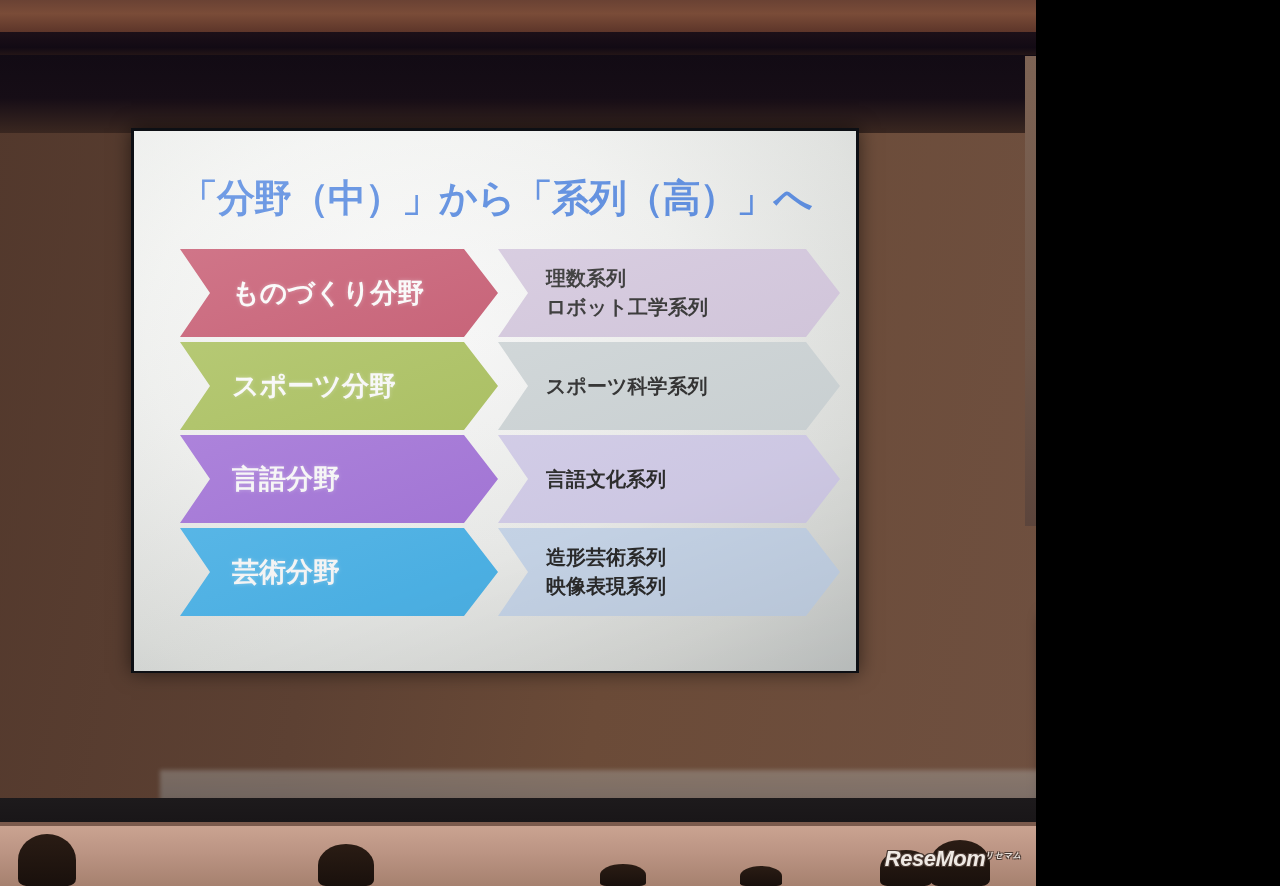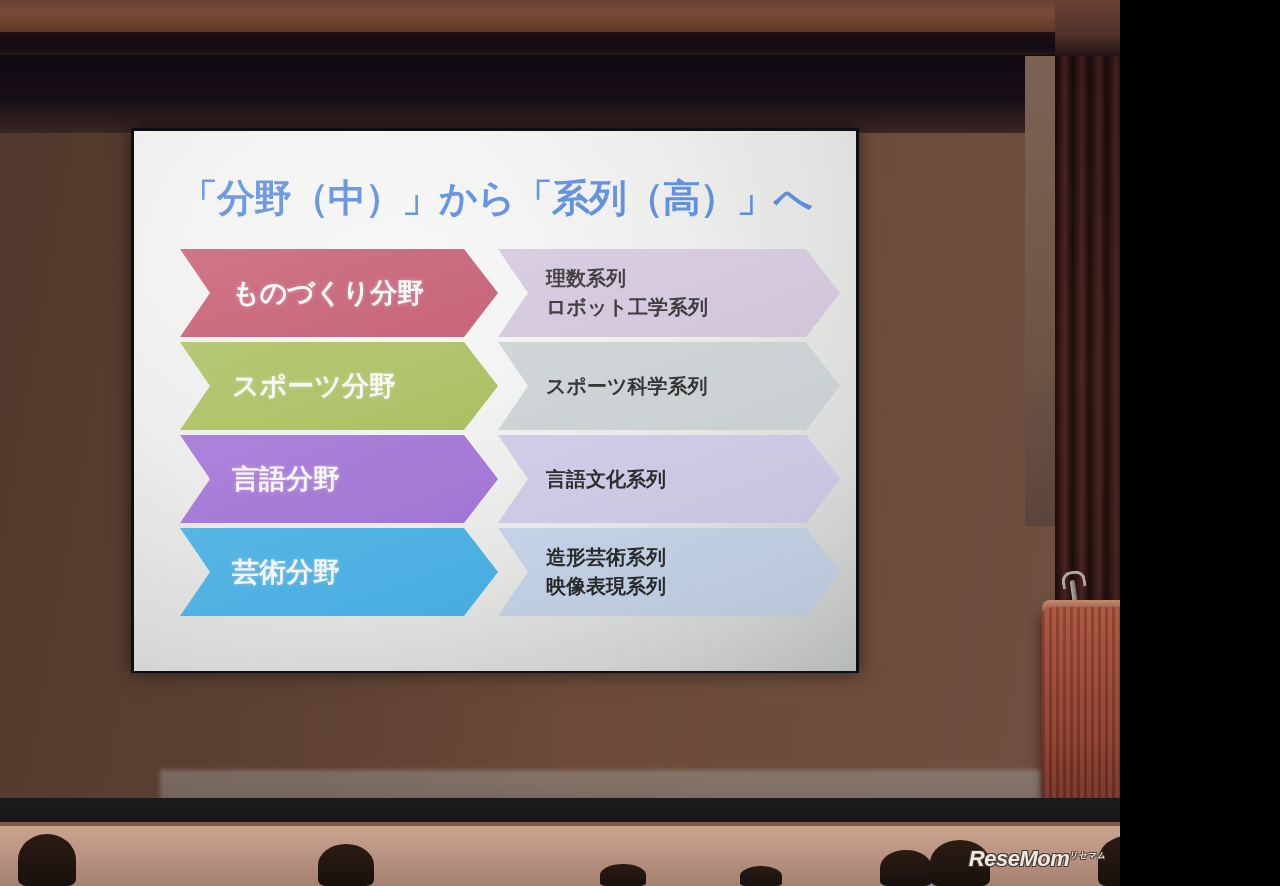--- a/index.html
+++ b/index.html
@@ -1,19 +1,19 @@
 <!DOCTYPE html>
 <html><head>
 <meta charset="utf-8">
 <style>
   html,body{margin:0;padding:0;background:#000;}
   body{font-family:"Liberation Sans","DejaVu Sans",sans-serif;}
 
   #stage{
-    position:relative;width:1120px;height:886px;overflow:hidden;
+    position:relative;width:1036px;height:886px;overflow:hidden;
     background:#2b1d18;
   }
 
   
   .wall-left{
     position:absolute;left:0;top:0;width:1060px;height:800px;
     background:linear-gradient(100deg,#52382c 0%,#5d4133 35%,#6b4b38 60%,#6f5040 100%);
   }
   .wall-top-band{
     position:absolute;left:0;top:0;width:1280px;height:34px;

